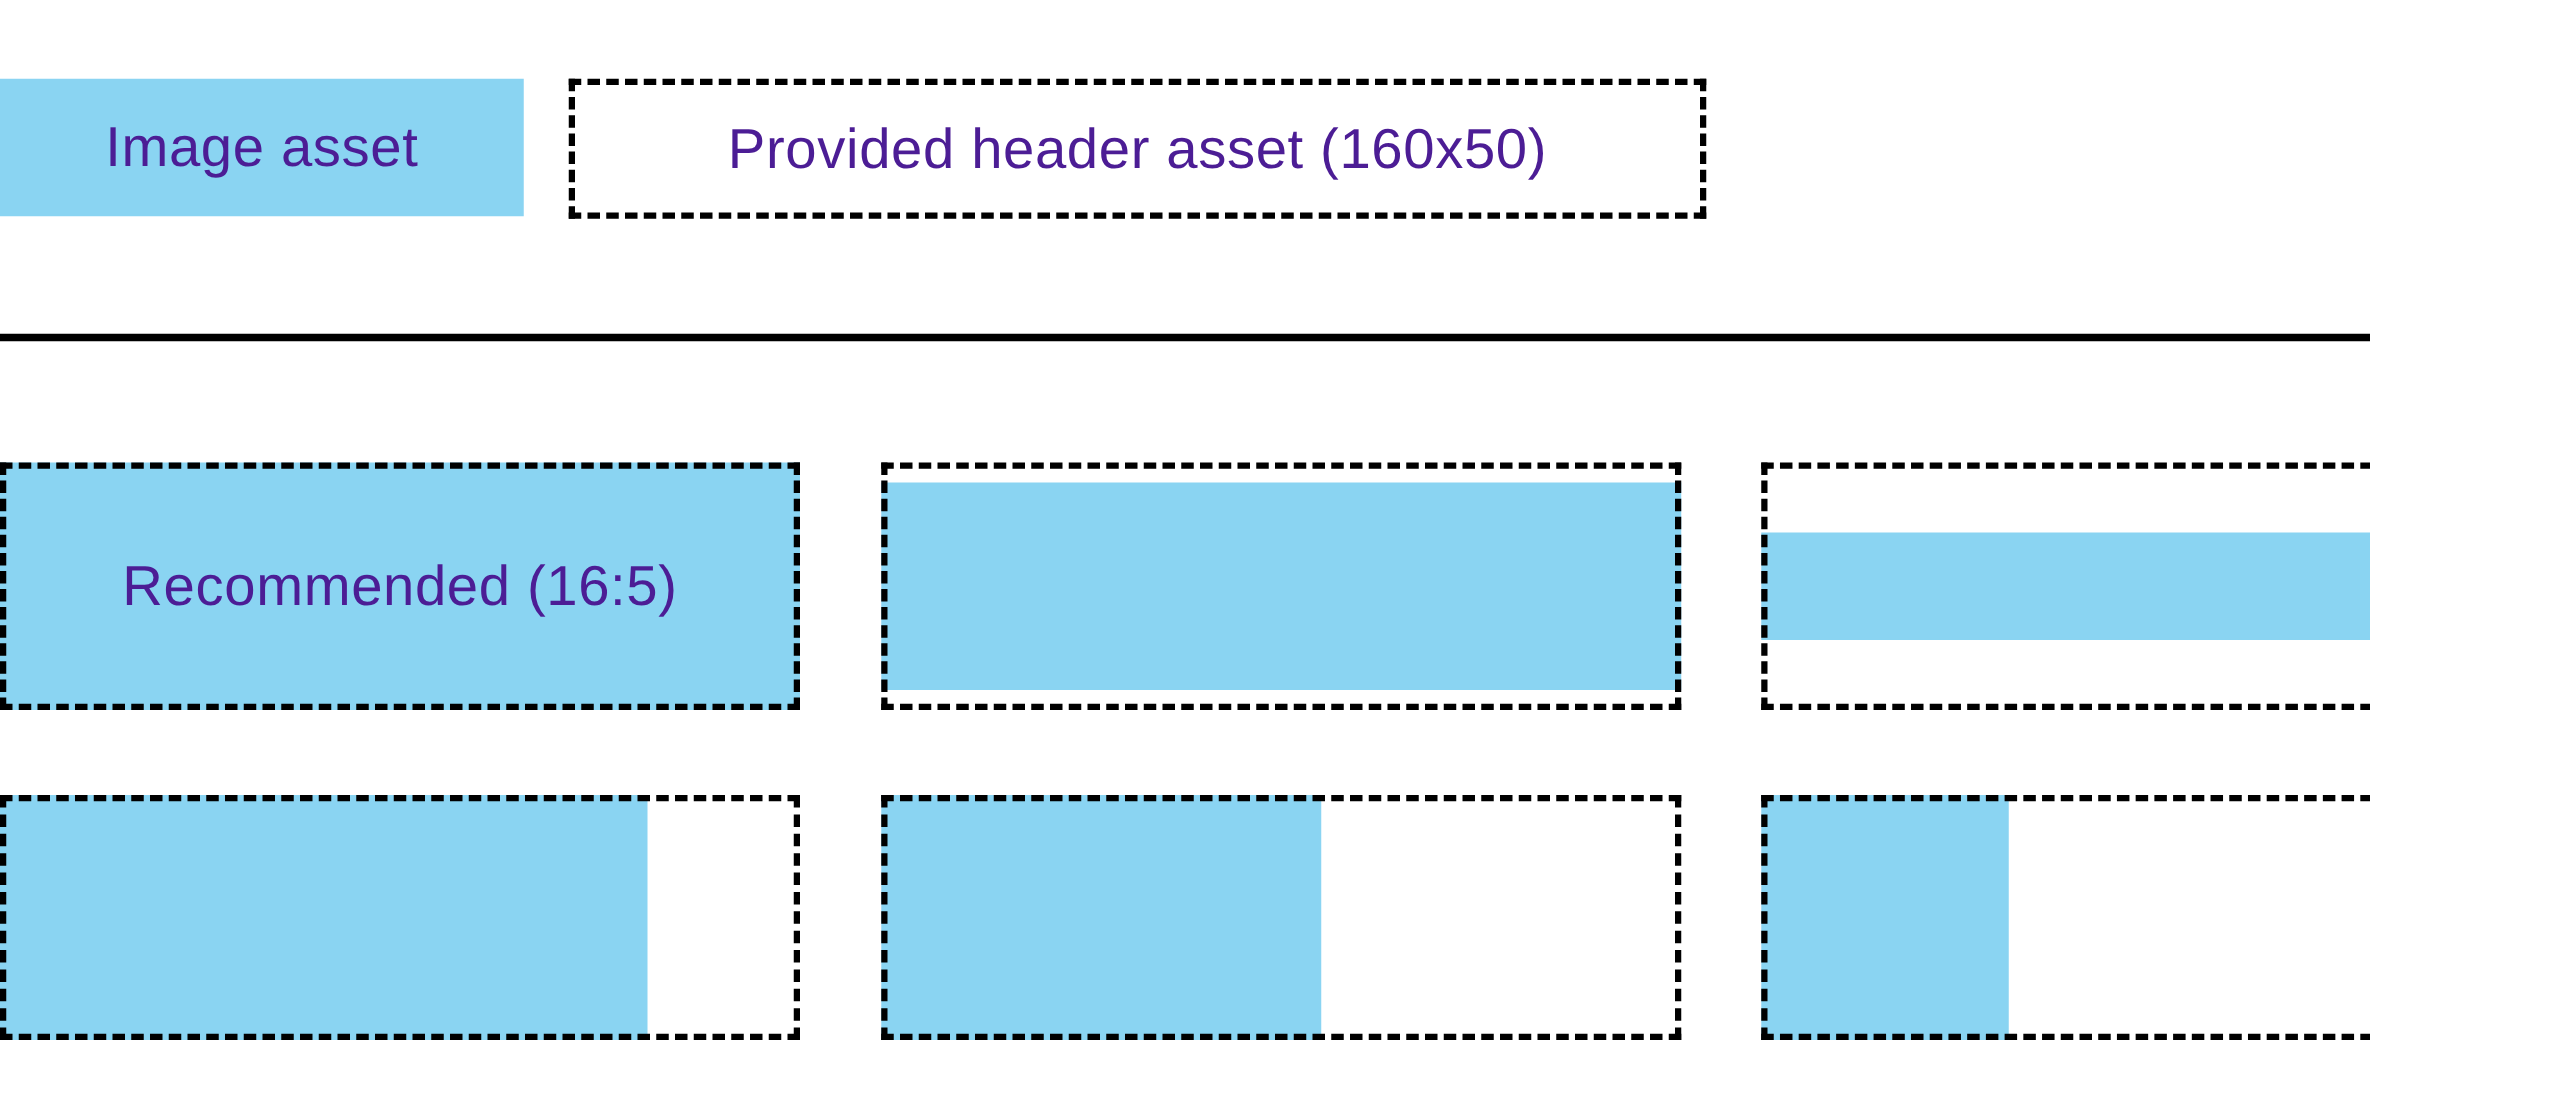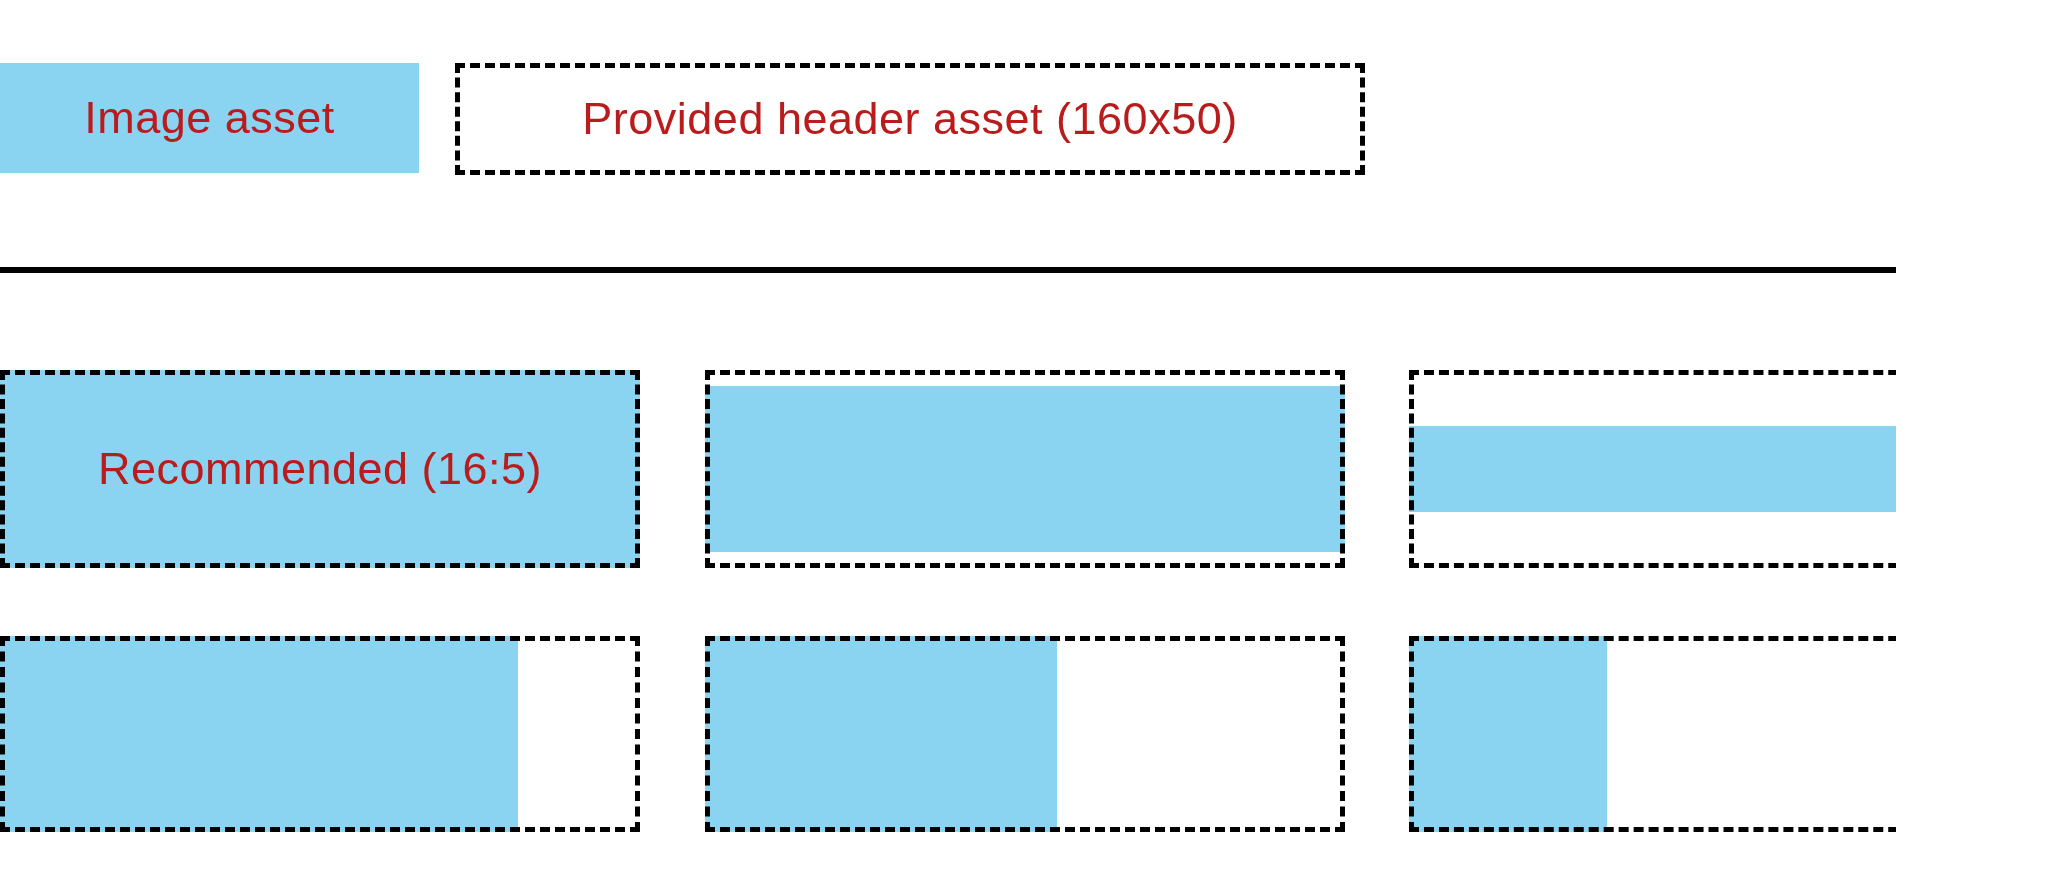--- a/index.html
+++ b/index.html
@@ -7,21 +7,21 @@
     padding: 0;
     background: #ffffff;
   }
   #canvas {
     position: relative;
     width: 1896px;
     height: 896px;
     background: #ffffff;
     overflow: hidden;
     font-family: "Liberation Sans", "DejaVu Sans", sans-serif;
-    color: #b91c1c;
+    color: #4c1d95;
   }
 
   
   .legend-chip {
     position: absolute;
     left: 0;
     top: 63px;
     width: 419px;
     height: 110px;
     background: var(--asset-blue, #8AD4F2);

